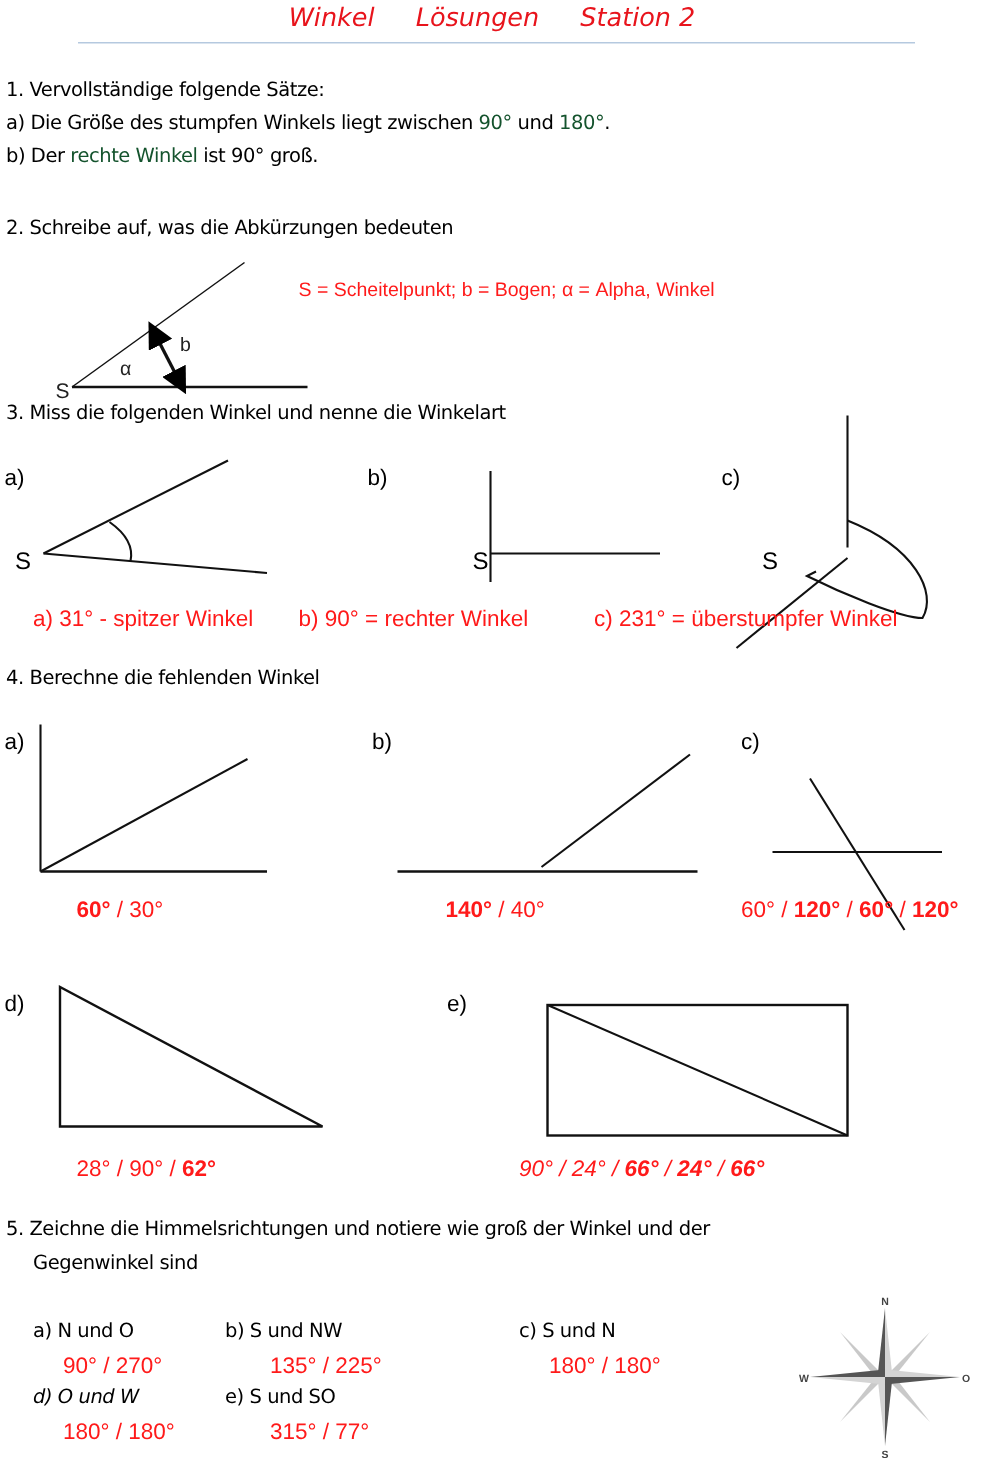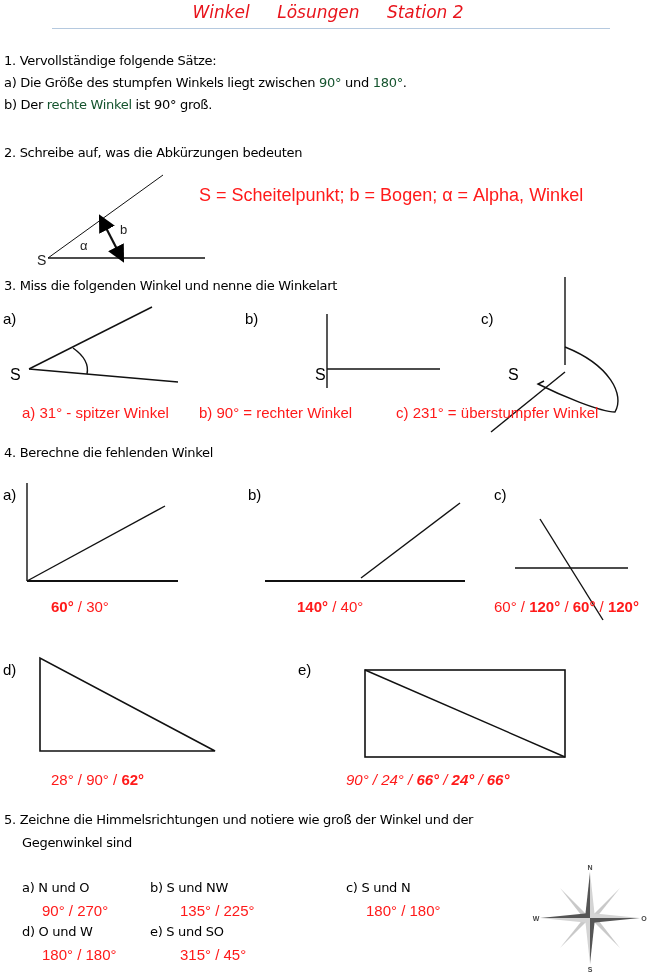--- a/index.html
+++ b/index.html
@@ -30,21 +30,21 @@
 
 <div class="abs q" style="left:4px; top:53px;">1. Vervollständige folgende Sätze:</div>
 <div class="abs q" style="left:4px; top:75px;">
   <span>a) Die Größe des stumpfen Winkels liegt zwischen </span><span class="red">90°</span><span> und </span><span class="red">180°</span><span>.</span>
 </div>
 <div class="abs q" style="left:4px; top:97px;">
   <span>b) Der </span><span class="red">rechte Winkel</span><span> ist 90° groß.</span>
 </div>
 
 <div class="abs q" style="left:4px; top:145px;text-align:center;">2. Schreibe auf, was die Abkürzungen bedeuten</div>
-<div class="abs ans" style="left:199px; top:185px; font-size:18px;">S = Scheitelpunkt;   b = Bogen;    α = Alpha, Winkel</div>
+<div class="abs ans" style="left:199px; top:185px; font-size:13px;">S = Scheitelpunkt;   b = Bogen;    α = Alpha, Winkel</div>
 
 <svg class="fig" width="656" height="976">
   <defs>
     <marker id="ah" markerWidth="8" markerHeight="8" refX="4" refY="4" orient="auto-start-reverse">
       <path d="M0,0 L8,4 L0,8 z" fill="#000"></path>
     </marker>
   </defs>
   <g stroke="#111" stroke-width="1.4" fill="none">
 
     <g>
@@ -96,21 +96,21 @@
     </g>
   </g>
 
   <g font-family="Liberation Sans, sans-serif" font-size="14" fill="#222">
     <text x="37" y="265">S</text>
     <text x="120" y="234" font-size="13">b</text>
     <text x="80" y="250" font-size="13">α</text>
   </g>
 </svg>
 
-<div class="abs q" style="left:4px; top:278px;">3. Miss die folgenden Winkel und nenne die Winkelart</div>
+<div class="abs q" style="left:4px; top:268px;">3. Miss die folgenden Winkel und nenne die Winkelart</div>
 <div class="abs lbl" style="left:3px; top:310px;">a)</div>
 <div class="abs lbl" style="left:245px; top:310px;">b)</div>
 <div class="abs lbl" style="left:481px; top:310px;">c)</div>
 <div class="abs lbl" style="left:10px; top:366px; font-size:16px;">S</div>
 <div class="abs lbl" style="left:315px; top:366px; font-size:16px;">S</div>
 <div class="abs lbl" style="left:508px; top:366px; font-size:16px;">S</div>
 <div class="abs ans" style="left:22px; top:404px;">a) 31° - spitzer Winkel</div>
 <div class="abs ans" style="left:199px; top:404px;">b) 90° = rechter Winkel</div>
 <div class="abs ans" style="left:396px; top:404px;">c) 231° = überstumpfer Winkel</div>
 
@@ -139,24 +139,24 @@
 
 <div class="abs q" style="left:4px; top:812px;">5. Zeichne die Himmelsrichtungen und notiere wie groß der Winkel und der</div>
 <div class="abs q" style="left:22px; top:835px;">Gegenwinkel sind</div>
 
 <div class="abs q" style="left:22px; top:880px;">a) N und O</div>
 <div class="abs ans" style="left:42px; top:902px;">90° / 270°</div>
 <div class="abs q" style="left:150px; top:880px;">b) S und NW</div>
 <div class="abs ans" style="left:180px; top:902px;">135° / 225°</div>
 <div class="abs q" style="left:346px; top:880px;">c) S und N</div>
 <div class="abs ans" style="left:366px; top:902px;">180° / 180°</div>
-<div class="abs q" style="left:22px; top:924px;">d) O und W</div>
+<div class="abs q" style="left:22px; top:924px;font-style:italic;">d) O und W</div>
 <div class="abs ans" style="left:42px; top:946px;">180° / 180°</div>
 <div class="abs q" style="left:150px; top:924px;">e) S und SO</div>
-<div class="abs ans" style="left:180px; top:946px;">315° / 45°</div>
+<div class="abs ans" style="left:180px; top:946px;">315° / 77°</div>
 
 <svg class="compass" viewBox="0 0 120 112">
   <g transform="translate(60,56)">
 
     <g fill="#777">
       <polygon points="0,0 -30,-30 -4,-4"></polygon>
       <polygon points="0,0 30,-30 4,-4"></polygon>
       <polygon points="0,0 -30,30 -4,4"></polygon>
       <polygon points="0,0 30,30 4,4"></polygon>
     </g>

